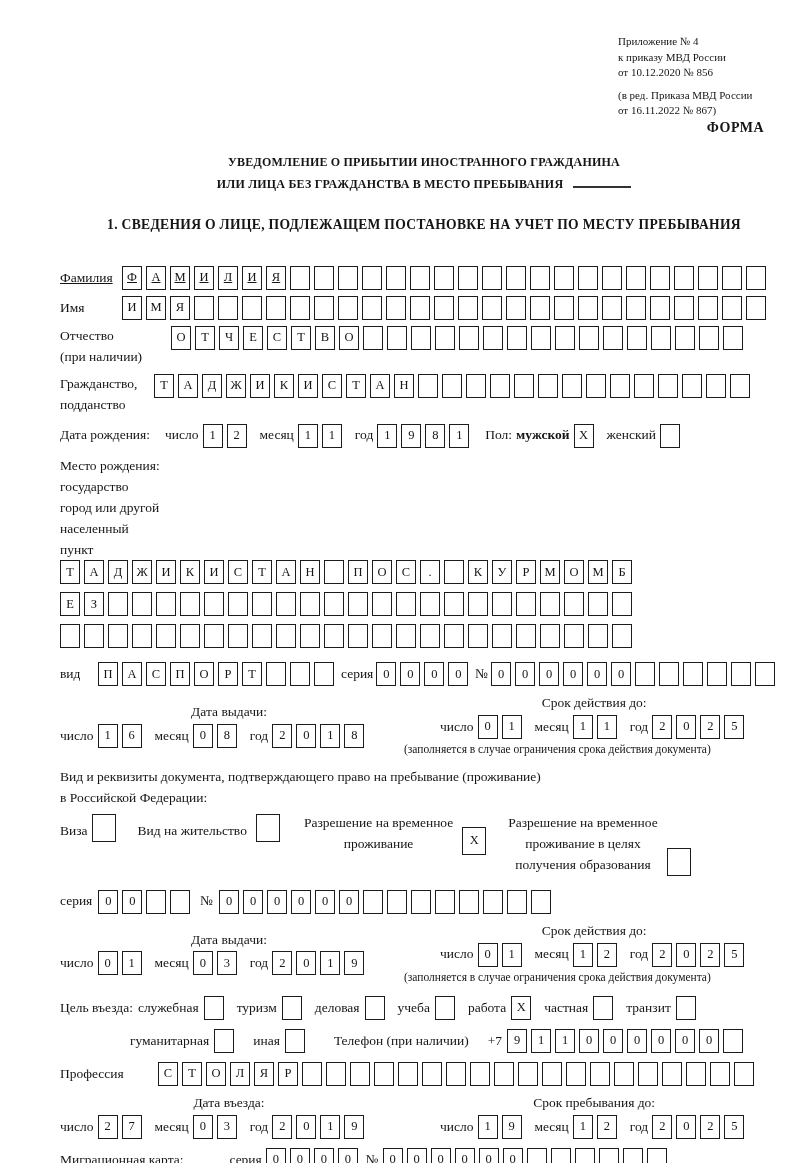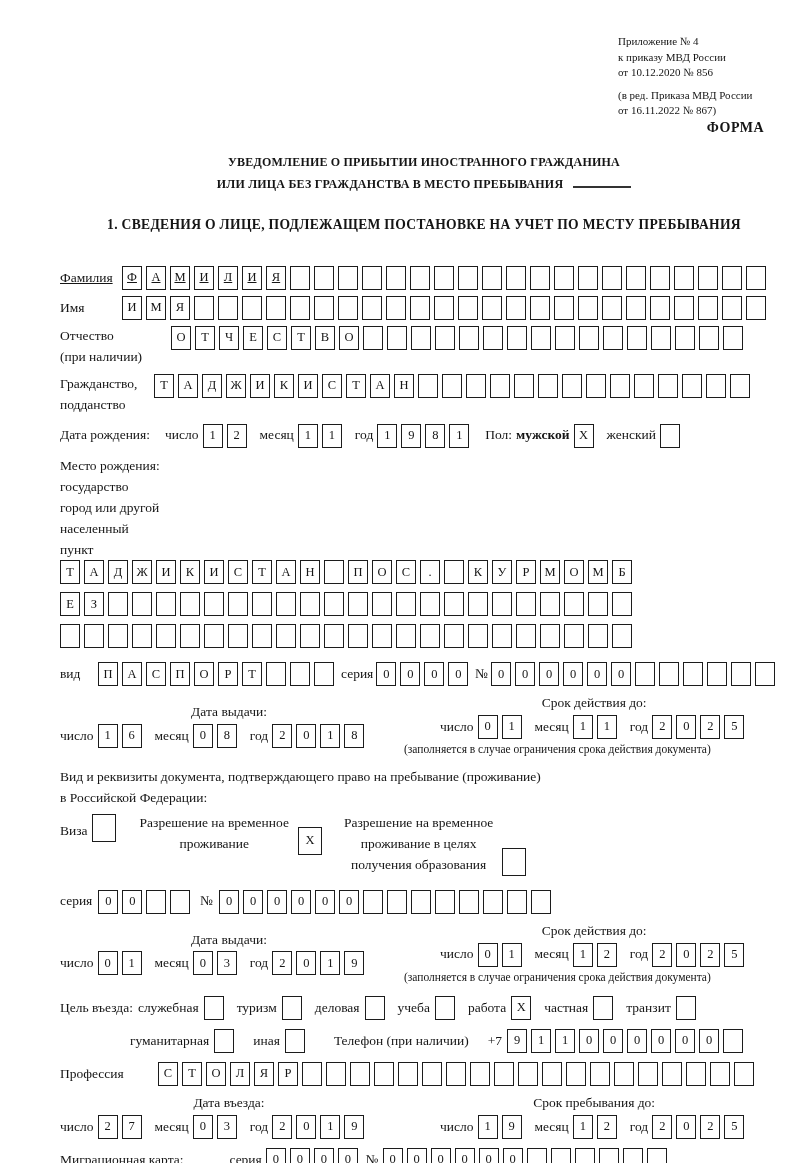--- a/index.html
+++ b/index.html
@@ -426,20 +426,28 @@
 
   <div class="opts big">
     <span class="opt">
       <span class="optlabel">
           <span>Виза</span>
         </span>
       <span class="cellrow" style="margin-left:4px;">
           <span class="cell"></span>
         </span>
     </span>
+    <span class="opt" style="margin-left:18px;">
+      <span class="optlabel">
+          <span>Вид на жительство</span>
+        </span>
+      <span class="cellrow">
+          <span class="cell"></span>
+        </span>
+    </span>
     <span class="opt" style="margin-left:20px;">
       <span class="optlabel">
         <span>Разрешение на временное</span>
         <span>проживание</span>
       </span>
       <span class="cellrow">
           <span class="cell">X</span>
         </span>
     </span>
     <span class="opt" style="margin-left:18px;">

